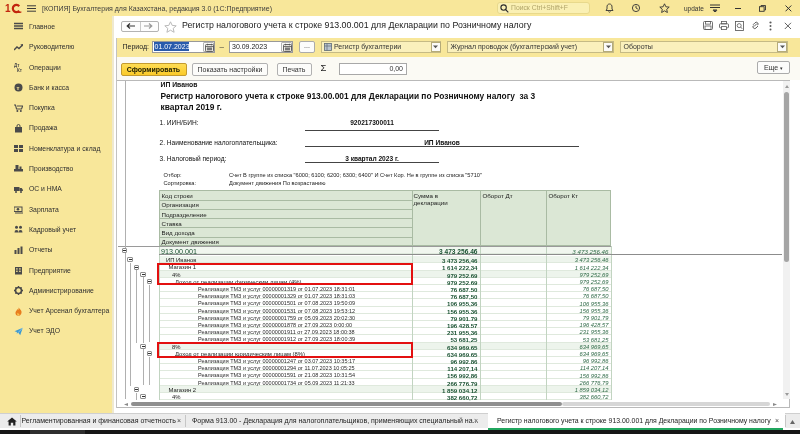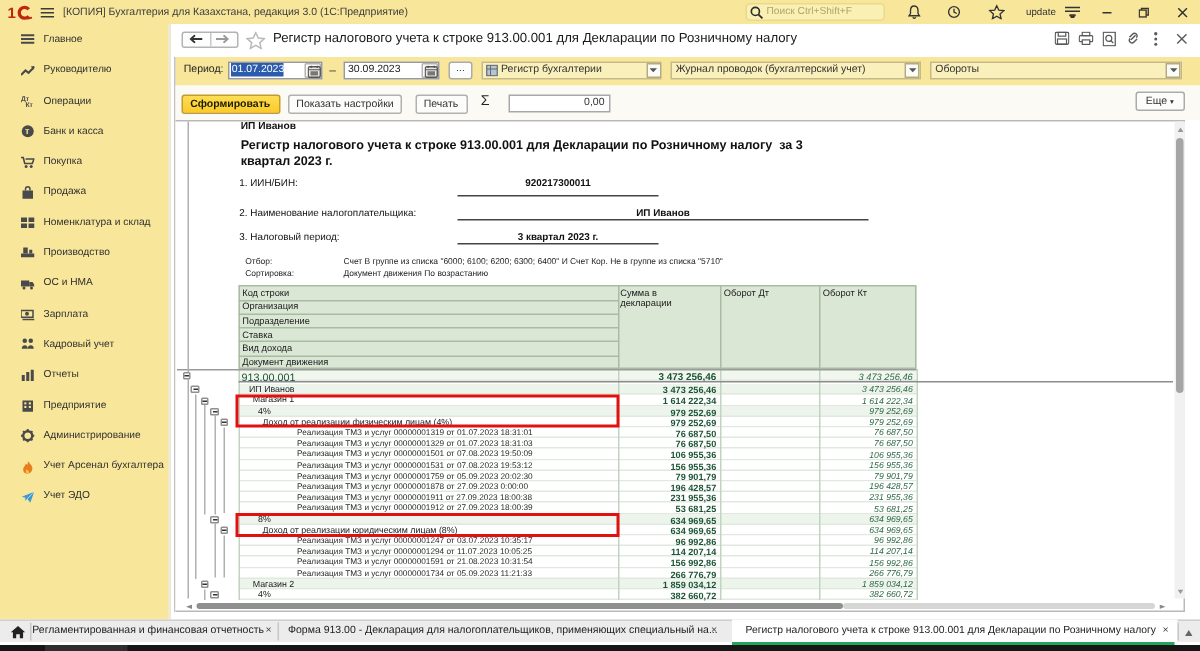--- a/index.html
+++ b/index.html
@@ -313,21 +313,21 @@
 <div class="ab" style="left:117.2px;top:57px;width:682.8px;height:23px;background:#fbfaf4;"></div>
 <div class="ab" style="left:120.5px;top:63px;width:66px;height:12.5px;background:linear-gradient(#fedd55,#fbca28);border:1px solid #c39b2f;border-radius:2px;text-align:center;font-size:7px;font-weight:bold;color:#1c1c00;line-height:11px;">Сформировать</div>
 <div class="ab" style="left:192px;top:63px;width:76px;height:12.5px;background:#fcfcfa;border:1px solid #b1b1b1;border-radius:2px;text-align:center;font-size:7px;color:#333;line-height:11px;">Показать настройки</div>
 <div class="ab" style="left:276.5px;top:63px;width:35px;height:12.5px;background:#fcfcfa;border:1px solid #b1b1b1;border-radius:2px;text-align:center;font-size:7px;color:#333;line-height:11px;">Печать</div>
 <div class="ab t" style="left:320.5px;top:62px;font-size:9.5px;color:#222;">Σ</div>
 <div class="ab" style="left:339px;top:63px;width:68px;height:12px;background:#fff;border:1px solid #a8a8a8;font-size:7px;color:#333;text-align:right;line-height:10.5px;padding-right:3px;">0,00</div>
 <div class="ab" style="left:756.5px;top:61px;width:33.5px;height:13px;background:#fcfcfb;border:1px solid #ababab;border-radius:2px;text-align:center;font-size:7px;color:#333;line-height:11.5px;">Еще <span style="font-size:5px;">▾</span></div>
 <div class="ab" style="left:117px;top:80px;width:673px;height:327.5px;background:#fff;border-top:1px solid #b9b9b9;border-right:1px solid #b9b9b9;border-bottom:1px solid #b9b9b9;"></div>
 <div class="ab t" style="left:160.5px;top:80.7px;font-size:6.8px;font-weight:bold;color:#111;">ИП Иванов</div>
 <div class="ab t" style="left:160.5px;top:91px;font-size:8.4px;font-weight:bold;color:#111;">Регистр налогового учета к строке 913.00.001 для Декларации по Розничному налогу&nbsp; за 3</div>
-<div class="ab t" style="left:160.5px;top:102.3px;font-size:8.4px;font-weight:bold;color:#111;">квартал 2023 г.</div>
+<div class="ab t" style="left:160.5px;top:102.3px;font-size:8.4px;font-weight:bold;color:#111;">квартал 2019 г.</div>
 <div class="ab t" style="left:159.5px;top:119px;font-size:6.6px;color:#111;">1. ИИН/БИН:</div>
 <div class="ab t" style="left:305px;top:119px;width:134px;text-align:center;font-size:6.6px;font-weight:bold;color:#111;">920217300011</div>
 <div class="ab" style="left:305px;top:130px;width:134px;height:1px;background:#444;"></div>
 <div class="ab t" style="left:159.5px;top:138.7px;font-size:6.6px;color:#111;">2. Наименование налогоплательщика:</div>
 <div class="ab t" style="left:305px;top:138.7px;width:274px;text-align:center;font-size:6.6px;font-weight:bold;color:#111;">ИП Иванов</div>
 <div class="ab" style="left:305px;top:146px;width:274px;height:1px;background:#444;"></div>
 <div class="ab t" style="left:159.5px;top:155.3px;font-size:6.6px;color:#111;">3. Налоговый период:</div>
 <div class="ab t" style="left:305px;top:155.3px;width:134px;text-align:center;font-size:6.6px;font-weight:bold;color:#111;">3 квартал 2023 г.</div>
 <div class="ab" style="left:305px;top:162px;width:134px;height:1px;background:#444;"></div>
 <div class="ab t" style="left:163.5px;top:172px;font-size:5.65px;color:#222;">Отбор:</div>

